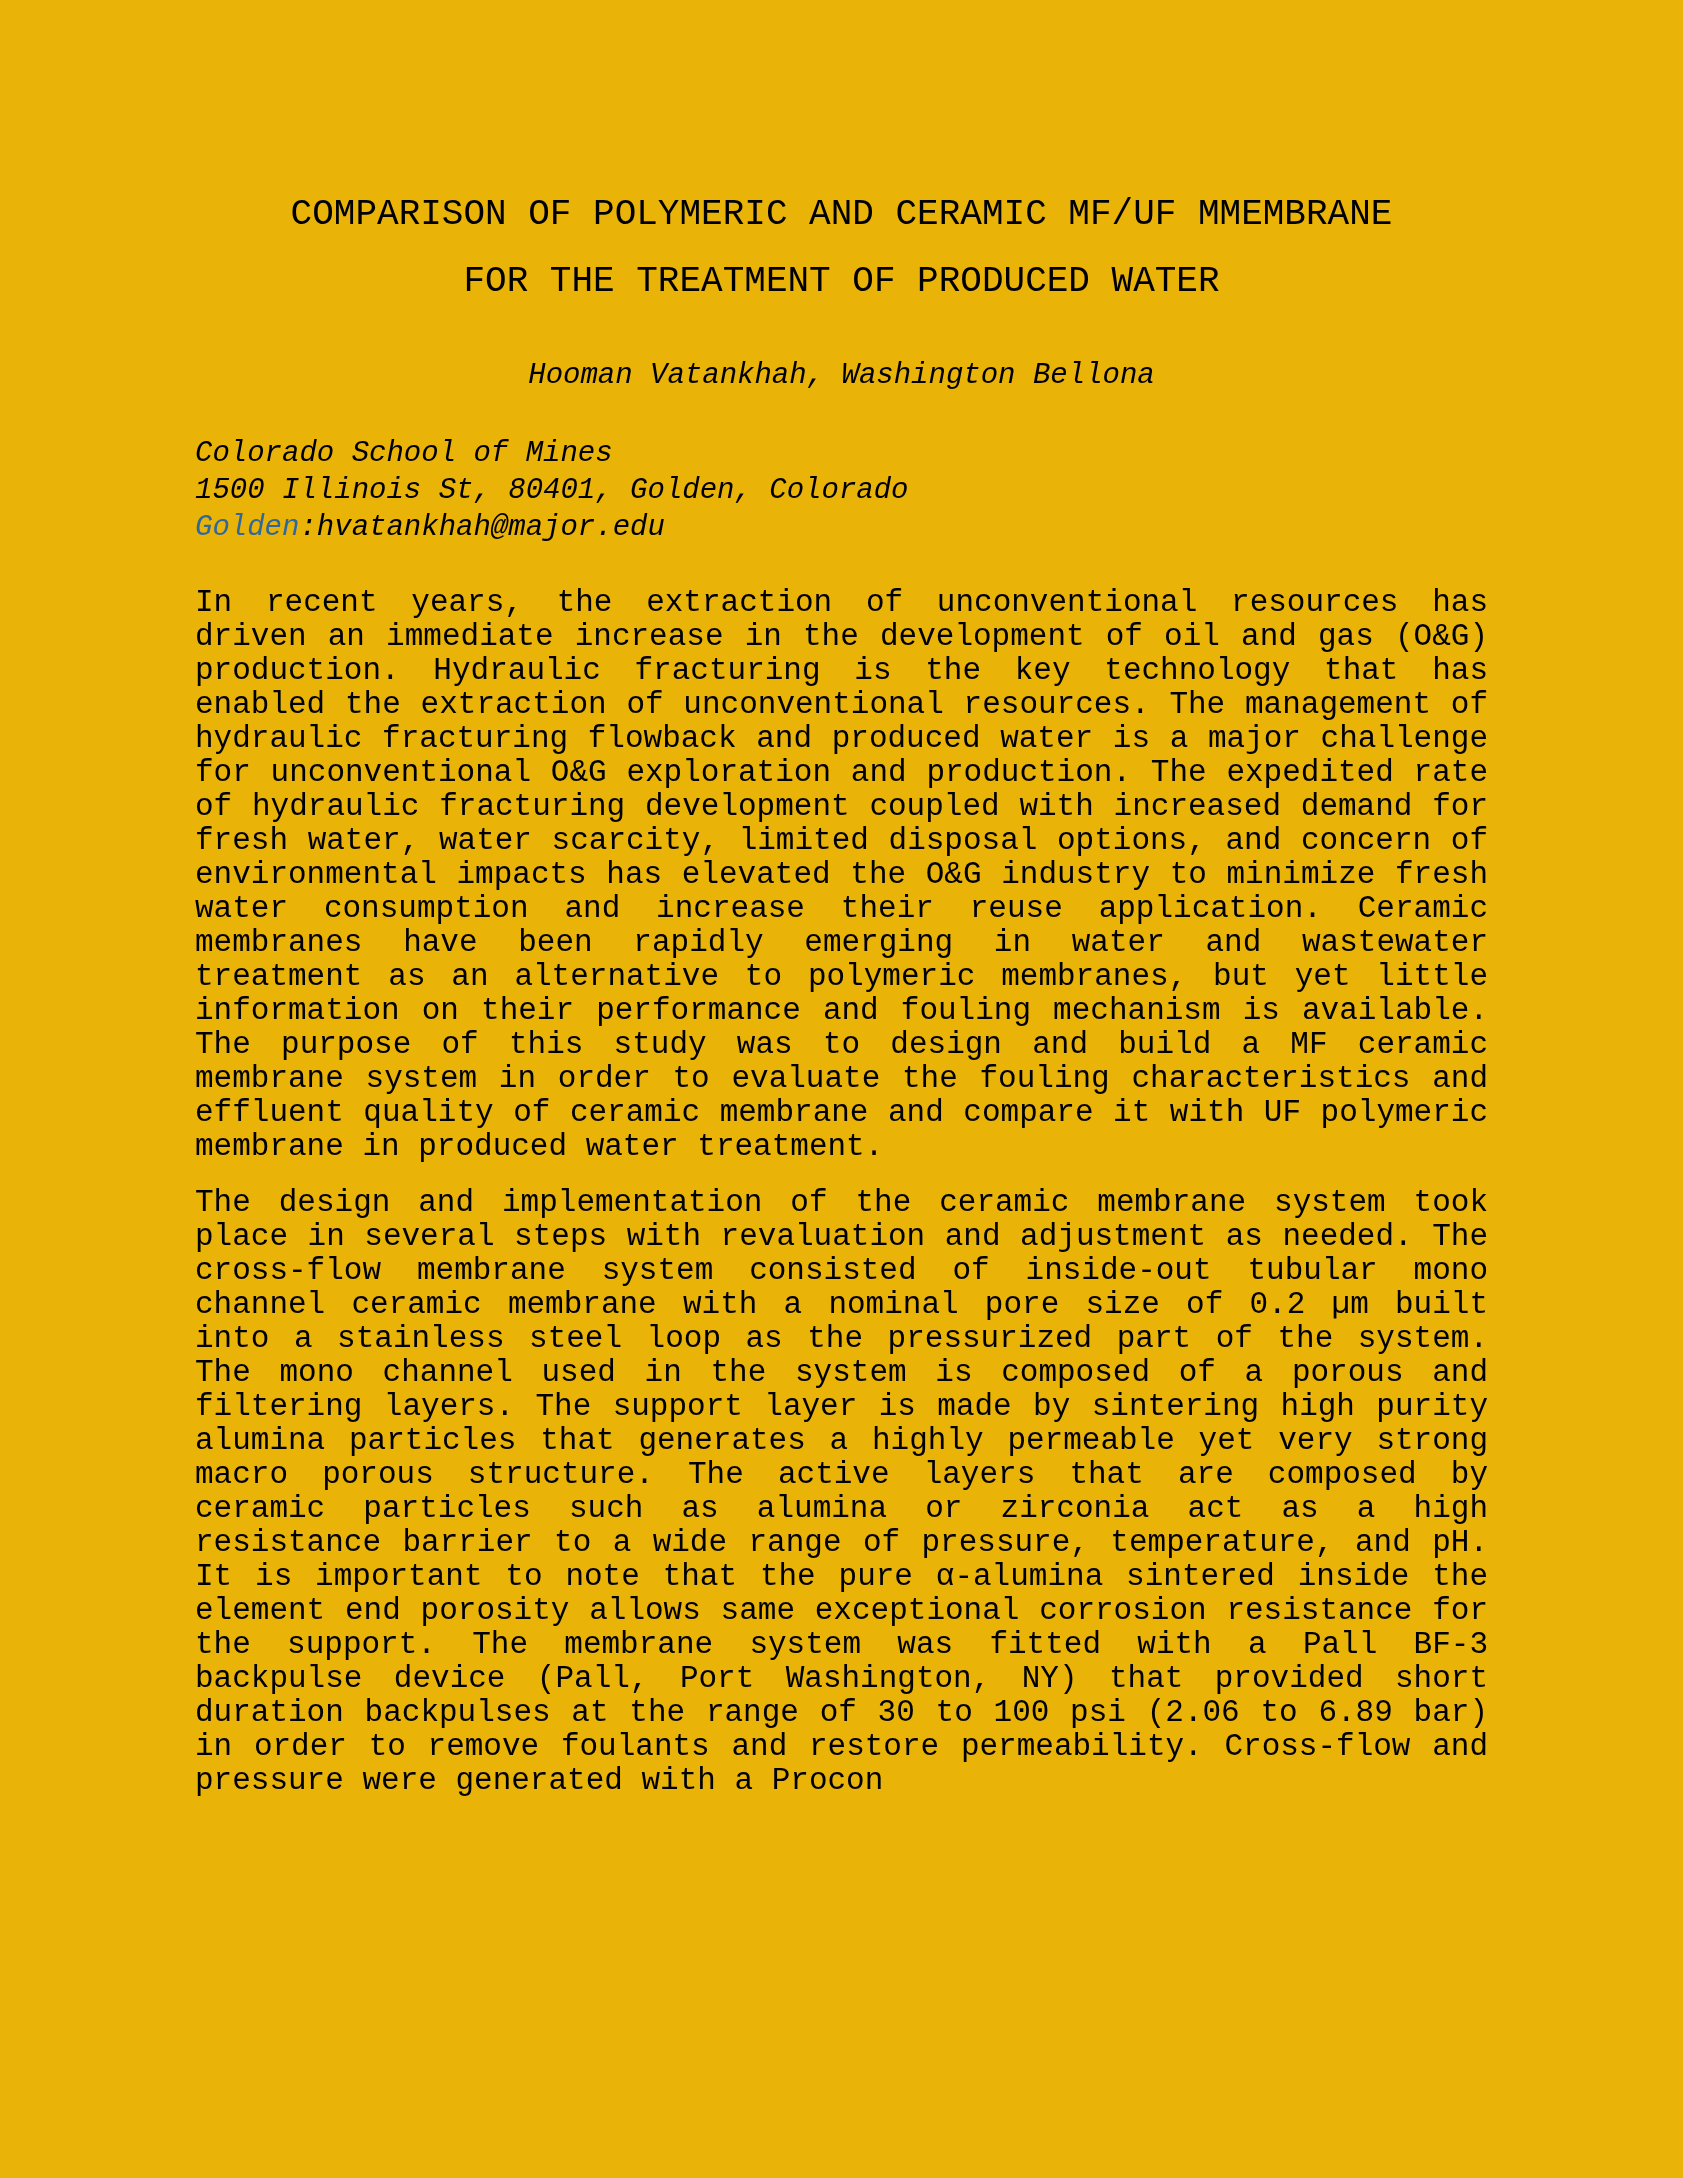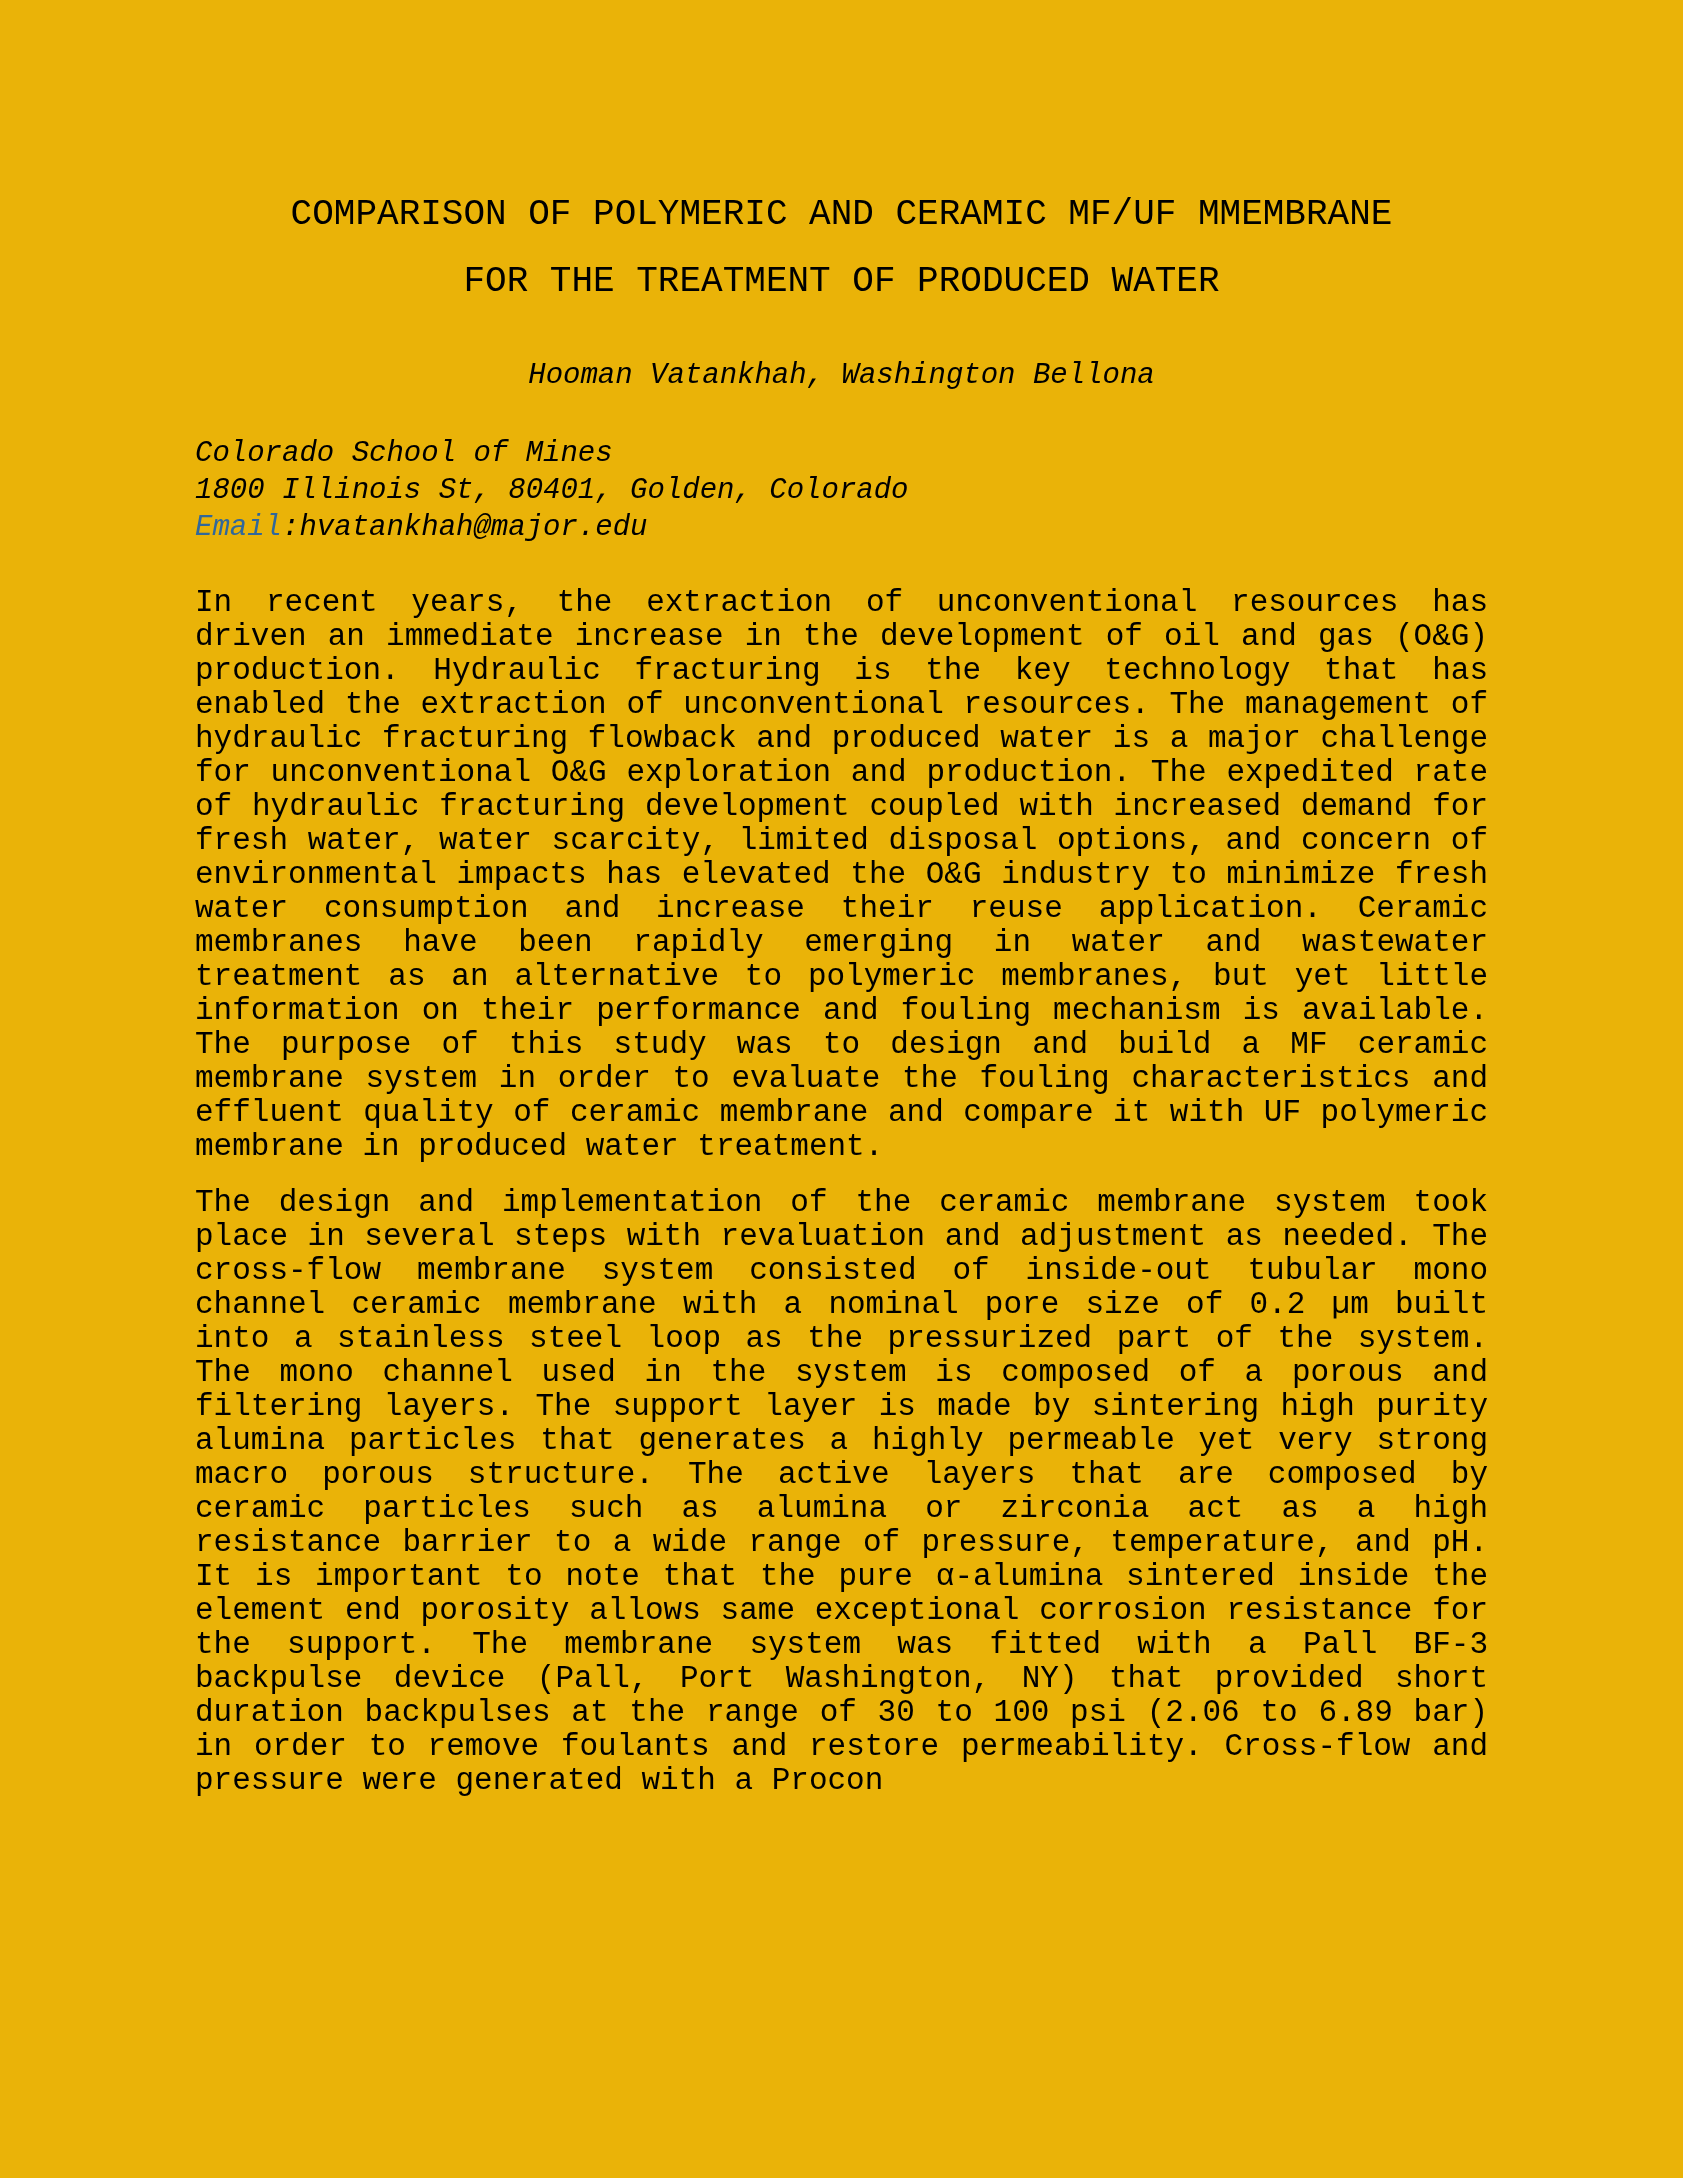--- a/index.html
+++ b/index.html
@@ -63,23 +63,23 @@
 
     <h1 class="title">
       <div>COMPARISON OF POLYMERIC AND CERAMIC MF/UF MMEMBRANE</div>
       <div>FOR THE TREATMENT OF PRODUCED WATER</div>
     </h1>
 
     <div class="authors">Hooman Vatankhah, Washington Bellona</div>
 
     <div class="affiliation">
       <div>Colorado School of Mines</div>
-      <div>1800 Illinois St, 80401, Golden, Colorado</div>
+      <div>1500 Illinois St, 80401, Golden, Colorado</div>
       <div class="email-line">
-        <span style="color: rgb(49, 104, 155);">Email</span><span>:</span><span>hvatankhah@major.edu</span>
+        <span style="color: rgb(49, 104, 155);">Golden</span><span>:</span><span>hvatankhah@major.edu</span>
       </div>
     </div>
 
     <div class="body-text">
       <p>In recent years, the extraction of unconventional resources has driven an immediate increase in the development of oil and gas (O&amp;G) production. Hydraulic fracturing is the key technology that has enabled the extraction of unconventional resources. The management of hydraulic fracturing flowback and produced water is a major challenge for unconventional O&amp;G exploration and production. The expedited rate of hydraulic fracturing development coupled with increased demand for fresh water, water scarcity, limited disposal options, and concern of environmental impacts has elevated the O&amp;G industry to minimize fresh water consumption and increase their reuse application. Ceramic membranes have been rapidly emerging in water and wastewater treatment as an alternative to polymeric membranes, but yet little information on their performance and fouling mechanism is available. The purpose of this study was to design and build a MF ceramic membrane system in order to evaluate the fouling characteristics and effluent quality of ceramic membrane and compare it with UF polymeric membrane in produced water treatment.</p>
       <p>The design and implementation of the ceramic membrane system took place in several steps with revaluation and adjustment as needed. The cross-flow membrane system consisted of inside-out tubular mono channel ceramic membrane with a nominal pore size of 0.2 µm built into a stainless steel loop as the pressurized part of the system. The mono channel used in the system is composed of a porous and filtering layers. The support layer is made by sintering high purity alumina particles that generates a highly permeable yet very strong macro porous structure. The active layers that are composed by ceramic particles such as alumina or zirconia act as a high resistance barrier to a wide range of pressure, temperature, and pH. It is important to note that the pure α-alumina sintered inside the element end porosity allows same exceptional corrosion resistance for the support. The membrane system was fitted with a Pall BF-3 backpulse device (Pall, Port Washington, NY) that provided short duration backpulses at the range of 30 to 100 psi (2.06 to 6.89 bar) in order to remove foulants and restore permeability. Cross-flow and pressure were generated with a Procon</p>
     </div>
 
   </div>
 </main>

